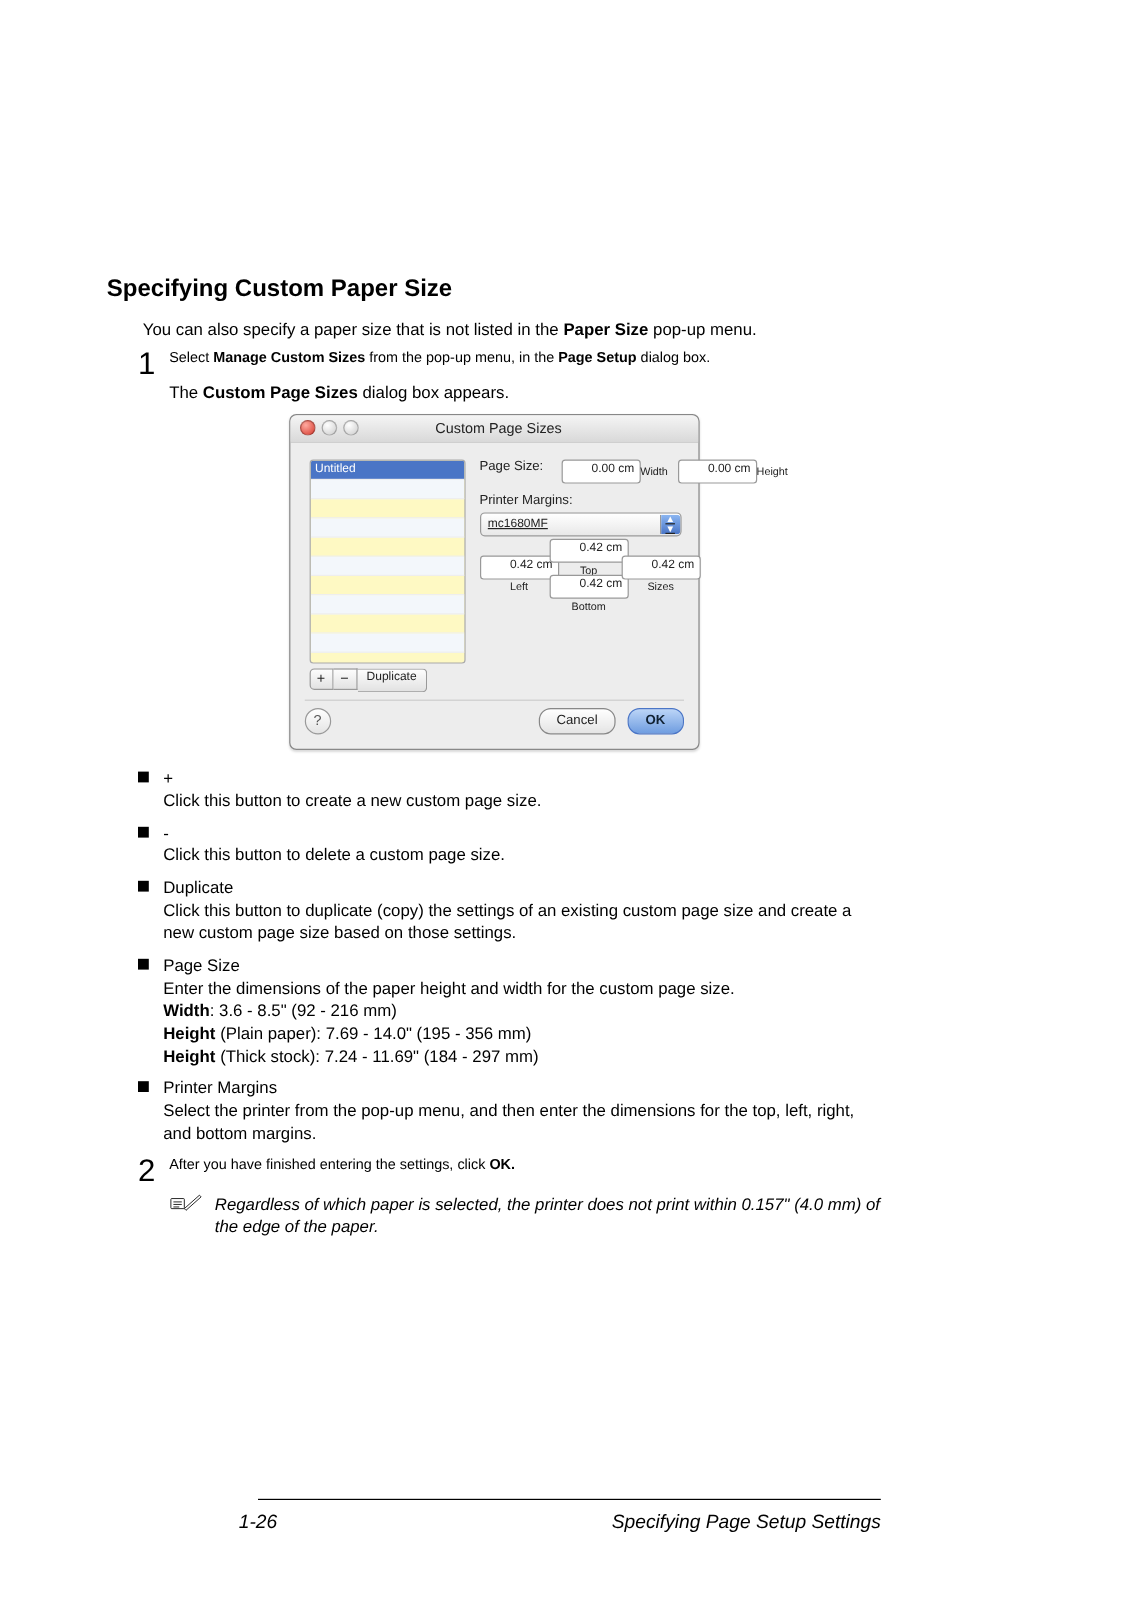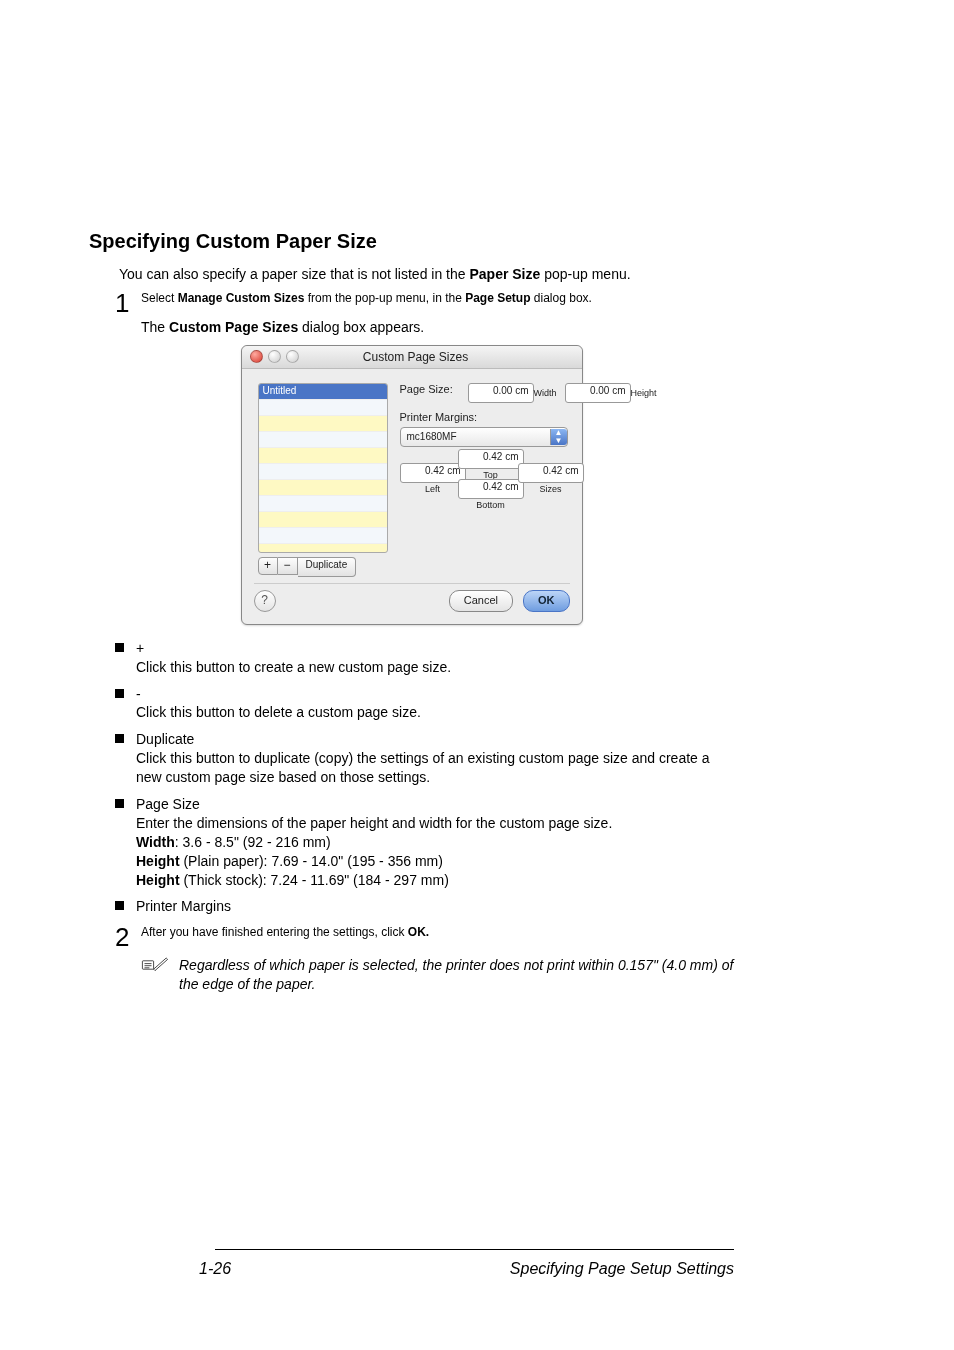--- a/index.html
+++ b/index.html
@@ -189,20 +189,21 @@
     width: 160px;
     height: 18px;
     display: flex;
     align-items: center;
     justify-content: space-between;
     border: 1px solid #999;
     border-radius: 4px;
     background: linear-gradient(#fff,#e8e8e8);
     padding: 0 0 0 6px;
     font-size: 10px;
+    text-decoration: underline;
   }
   .popup-arrows {
     width: 16px;
     height: 16px;
     background: linear-gradient(#8bb6f2,#4a75c6);
     border-left: 1px solid #999;
     border-top-right-radius: 3px;
     border-bottom-right-radius: 3px;
     color: #fff;
     text-align: center;
@@ -450,20 +451,21 @@
         <span>Enter the dimensions of the paper height and width for the custom page size.</span><br>
         <b>Width</b><span>:   3.6 - 8.5" (92 - 216 mm)</span><br>
         <b>Height</b><span> (Plain paper): 7.69 - 14.0" (195 - 356 mm)</span><br>
         <b>Height</b><span> (Thick stock): 7.24 - 11.69" (184 - 297 mm)</span>
       </div>
     </div>
     <div class="bul">
       <div class="bul-sq"></div>
       <div class="bul-body">
         <span class="term">Printer Margins</span>
+        <span>Select the printer from the pop-up menu, and then enter the dimensions for the top, left, right, and bottom margins.</span>
       </div>
     </div>
   </div>
 
   <div class="step" style="margin-top:8px;">
     <div class="step-num">2</div>
     <div class="step-body">
       <span>After you have finished entering the settings, click </span><b>OK.</b>
     </div>
   </div>

